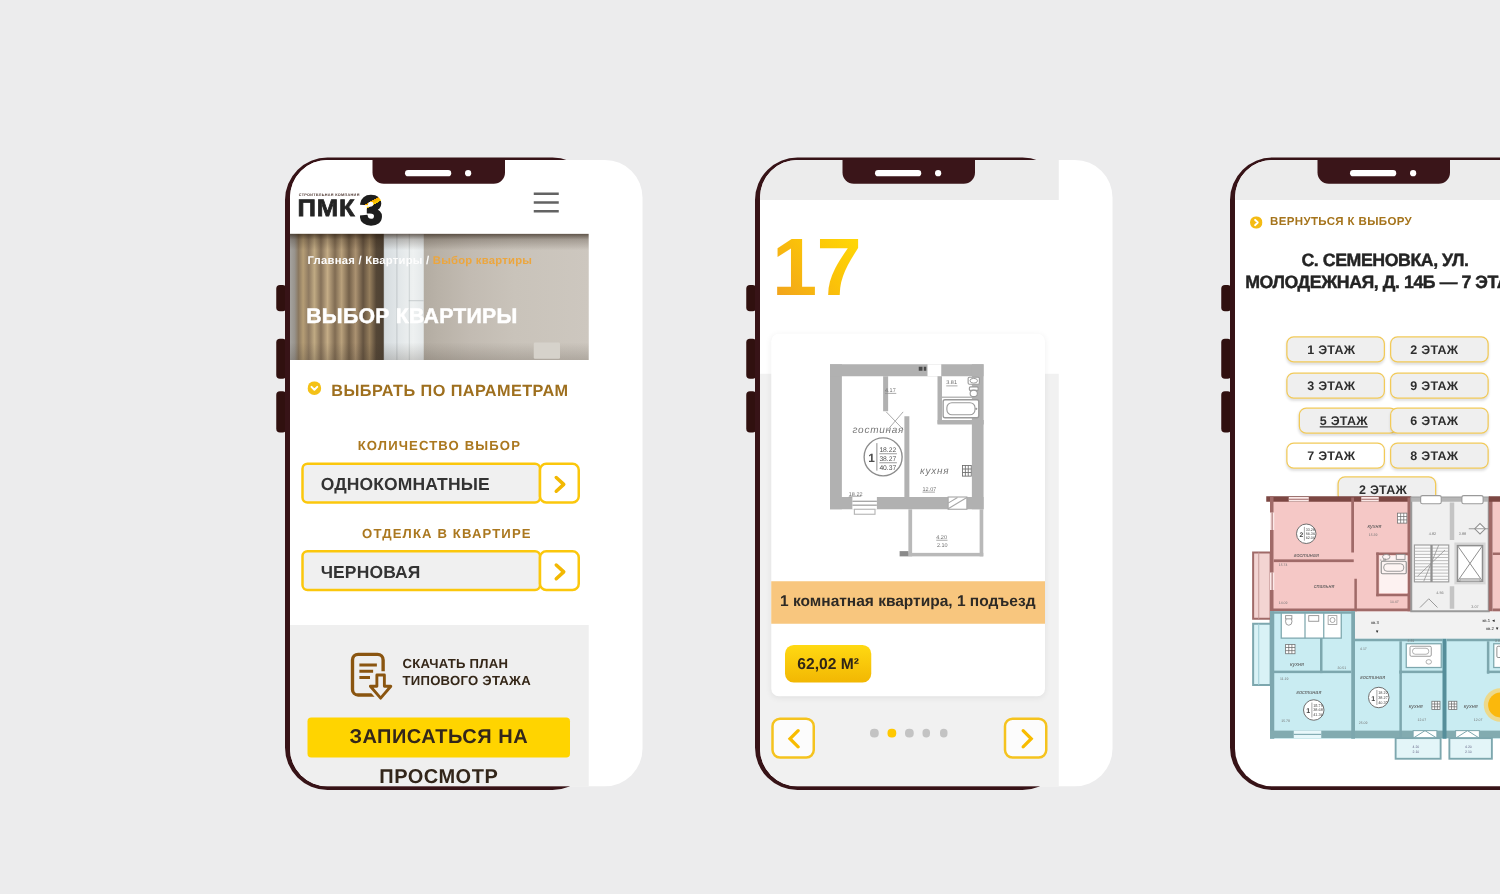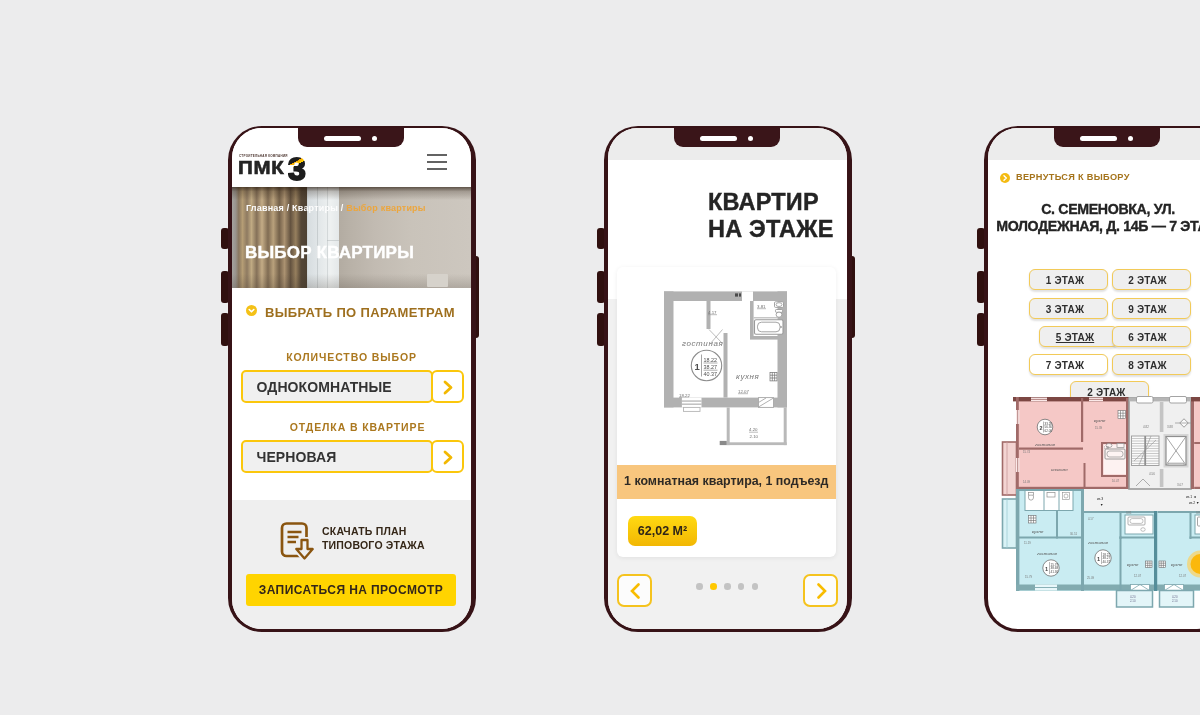--- a/index.html
+++ b/index.html
@@ -2,21 +2,21 @@
 <html lang="ru"><head>
 <meta charset="utf-8">
 <title>Mobile mockups</title>
 <style>
   * { margin:0; padding:0; box-sizing:border-box; }
   html,body { width:1200px; height:715px; overflow:hidden; }
   body { font-family:"Liberation Sans", sans-serif; background:#ececed; position:relative; }
   .page { position:absolute; left:0; top:0; width:1200px; height:715px; background:#ececed; overflow:hidden; }
   .phone { position:absolute; top:126px; width:248px; height:506px; border:4px solid #371317;
            border-width:2.5px 4.5px; border-radius:34px; background:#3a1519; }
-  .screen { position:absolute; left:0; top:0; width:239px; height:501px; border-radius:30px;
+  .screen { position:absolute; left:0; top:0; width:282px; height:501px; border-radius:30px;
             overflow:hidden; background:#fff; }
   .sbtn { position:absolute; background:#30100f; border-radius:3px; width:8px; }
   .notch { position:absolute; top:0; height:19px; width:106px; background:#3a1519;
            border-radius:0 0 9px 9px; }
   .speaker { position:absolute; top:7.5px; width:37px; height:5px; background:#fff; border-radius:3px; }
   .camdot { position:absolute; top:8px; width:5px; height:5px; background:#fff; border-radius:50%; }
   .fbtn { position:absolute; width:79px; height:21px; background:#efefef;
           border:1.4px solid #f2ca58; border-radius:6px; box-shadow:0 1.5px 2px rgba(0,0,0,.12);
           text-align:center; line-height:22.5px; padding-right:7px; font-size:10px; font-weight:bold; color:#2e2e2e; letter-spacing:.2px;margin-top:22px; }
 </style>
@@ -120,21 +120,21 @@
         <rect x="2" y="2.5" width="24.5" height="32.5" rx="4.5" fill="none" stroke="#8a5510" stroke-width="2.7"></rect>
         <line x1="7.5" y1="11" x2="21.5" y2="11" stroke="#8a5510" stroke-width="2.3"></line>
         <line x1="7.5" y1="16" x2="18.5" y2="16" stroke="#8a5510" stroke-width="2.3"></line>
         <line x1="7.5" y1="21" x2="16" y2="21" stroke="#8a5510" stroke-width="2.3"></line>
         <path d="M21.5 19 v9 h-5.2 l8.2 9.5 l8.2 -9.5 h-5.2 v-9 z" fill="#efefef" stroke="#efefef" stroke-width="6" stroke-linejoin="round"></path>
         <path d="M21.5 19 v9 h-5.2 l8.2 9.5 l8.2 -9.5 h-5.2 v-9 z" fill="#efefef" stroke="#8a5510" stroke-width="2.3" stroke-linejoin="round"></path>
       </svg>
 
       <div style="position:absolute; left:90px; top:25px; font-size:10.5px; font-weight:bold; color:#352718; letter-spacing:.2px; line-height:13.5px;">СКАЧАТЬ ПЛАН<br>ТИПОВОГО ЭТАЖА</div>
 
-      <div style="position:absolute; left:14px; top:73.5px; width:210px; height:32px; background:#ffd400; border-radius:3px; text-align:center; line-height:32px; font-size:12px; font-weight:bold; color:#33261a; letter-spacing:.4px;">ЗАПИСАТЬСЯ НА ПРОСМОТР</div>
+      <div style="position:absolute; left:14px; top:73.5px; width:210px; height:32px; background:#ffd400; border-radius:3px; text-align:center; line-height:32px; font-size:16px; font-weight:bold; color:#33261a; letter-spacing:.4px;">ЗАПИСАТЬСЯ НА ПРОСМОТР</div>
     </div>
   </div>
 
   <div class="notch" style="left:66px;">
 
     <div class="speaker" style="left:26px;"></div>
 
     <div class="camdot" style="left:74px;"></div>
   </div>
 </div>
@@ -149,22 +149,22 @@
 
 <div class="phone" style="left:604px;">
   <div class="screen" id="s2">
 
     <div style="position:absolute; left:0; top:0; width:239px; height:32px; background:#ececec;"></div>
 
     <div style="position:absolute; left:0; top:32px; width:239px; height:139px; background:#fff;"></div>
 
     <div style="position:absolute; left:0; top:171px; width:239px; height:330px; background:#f1f1f1;"></div>
 
-
-    <div style="position:absolute; left:100px; top:60.5px; font-size:23.5px; line-height:27.5px; font-weight:bold; color:#242424; letter-spacing:.2px; -webkit-text-stroke:.4px #242424;">КВАРТИР<br>НА ЭТАЖЕ</div>
+    <div style="position:absolute; left:9.5px; top:55.5px; font-size:65px; line-height:60px; font-weight:bold; letter-spacing:-.5px; background:linear-gradient(50deg,#f2a51c 10%,#fbc308 55%,#ffd606 90%); -webkit-background-clip:text; background-clip:text; color:transparent;">17</div>
+
 
     <div style="position:absolute; left:8.5px; top:138.5px; width:219.5px; height:290px; background:#fff; border-radius:6px; box-shadow:0 1px 5px rgba(0,0,0,.07);"></div>
 
     <svg style="position:absolute; left:52px; top:160px;" width="127" height="158" viewBox="660 289 127 158">
       <g id="plan2" fill="none">
 
         <rect x="664" y="292.4" width="9.5" height="116" fill="#b1b1b1"></rect>
         <rect x="664" y="292.4" width="123" height="9.6" fill="#b1b1b1"></rect>
         <rect x="777.5" y="292.4" width="9.5" height="116" fill="#b1b1b1"></rect>
         <rect x="664" y="398.6" width="123" height="9.8" fill="#b1b1b1"></rect>

